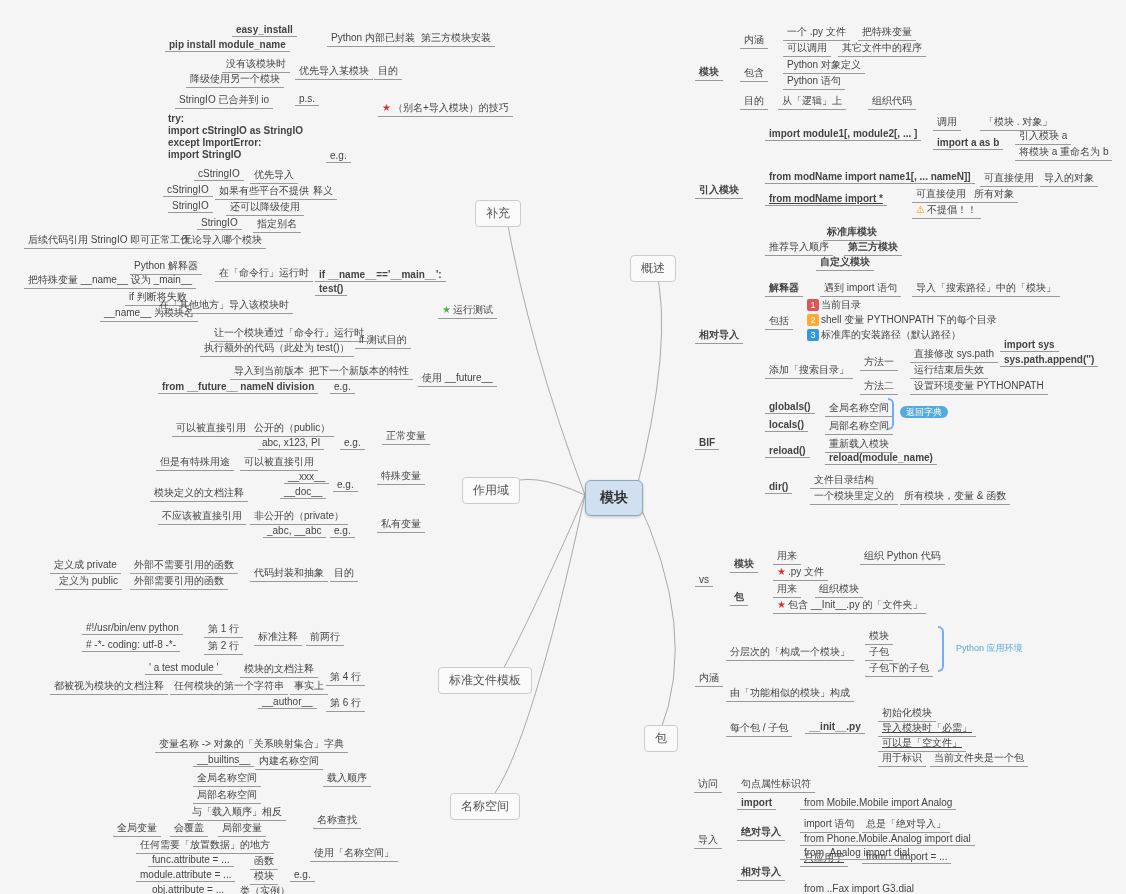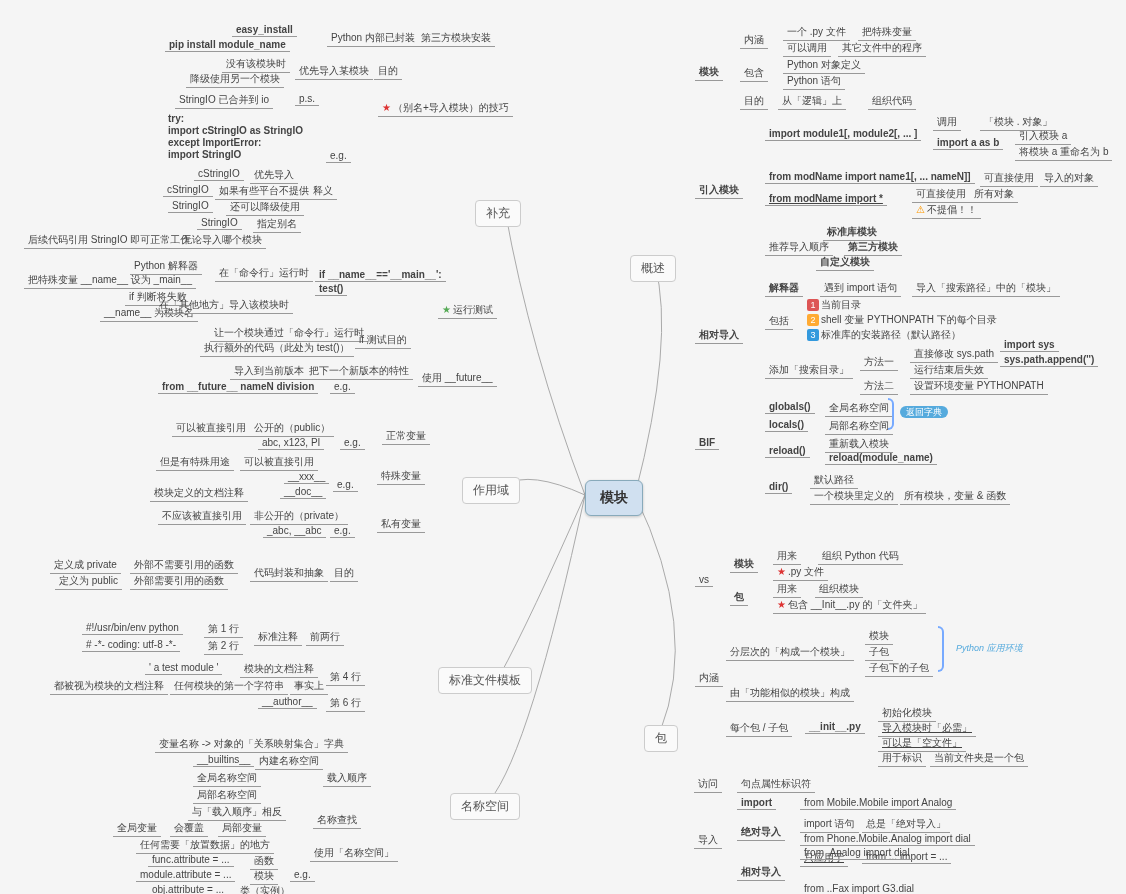--- a/index.html
+++ b/index.html
@@ -10,21 +10,21 @@
 .node.b{font-weight:bold}
 .node.u{text-decoration:underline}
 .box{border-bottom:1px solid #999;padding:1px 4px;display:inline-block}
 .star-r::before{content:"★";color:#d33;margin-right:2px}
 .star-g::before{content:"★";color:#5a5;margin-right:2px}
 .n1{background:#d55;color:#fff;display:inline-block;width:12px;height:12px;border-radius:2px;text-align:center;font-size:9px;line-height:12px;margin-right:2px}
 .n2{background:#fa3;color:#fff;display:inline-block;width:12px;height:12px;border-radius:2px;text-align:center;font-size:9px;line-height:12px;margin-right:2px}
 .n3{background:#39d;color:#fff;display:inline-block;width:12px;height:12px;border-radius:2px;text-align:center;font-size:9px;line-height:12px;margin-right:2px}
 .warn::before{content:"⚠";color:#f90;margin-right:2px}
 .tag{background:#5ad;color:#fff;padding:1px 6px;border-radius:8px;font-size:9px}
-.tag.p{background:transparent;color:#5ad;font-style:italic}
+.tag.p{background:transparent;color:#5ad;}
 svg{position:absolute;top:0;left:0;pointer-events:none}
 .brace{position:absolute;border-right:2px solid #7af;border-top:2px solid #7af;border-bottom:2px solid #7af;border-radius:0 8px 8px 0;width:6px}
 </style>
 </head>
 <body>
 
 <svg width="1126" height="894">
 <g stroke="#aaa" fill="none" stroke-width="1">
 <path d="M585 495 Q530 350 505 210"></path>
 <path d="M585 495 Q530 470 505 485"></path>
@@ -209,27 +209,27 @@
 <div class="node box" style="left:825px;top:400px">全局名称空间</div>
 <div class="node b box" style="left:765px;top:418px">locals()</div>
 <div class="node box" style="left:825px;top:418px">局部名称空间</div>
 <div class="brace" style="left:888px;top:398px;height:32px"></div>
 <div class="node" style="left:900px;top:406px"><span class="tag">返回字典</span></div>
 <div class="node b box" style="left:695px;top:436px">BIF</div>
 <div class="node b box" style="left:765px;top:444px">reload()</div>
 <div class="node box" style="left:825px;top:436px">重新载入模块</div>
 <div class="node b box" style="left:825px;top:451px">reload(module_name)</div>
 <div class="node b box" style="left:765px;top:480px">dir()</div>
-<div class="node box" style="left:810px;top:472px">默认路径</div>
+<div class="node box" style="left:810px;top:472px">文件目录结构</div>
 <div class="node box" style="left:810px;top:488px">一个模块里定义的</div>
 <div class="node box" style="left:900px;top:488px">所有模块，变量 &amp; 函数</div>
 
 <div class="node b box" style="left:730px;top:556px">模块</div>
 <div class="node box" style="left:773px;top:548px">用来</div>
-<div class="node box" style="left:818px;top:548px">组织 Python 代码</div>
+<div class="node box" style="left:860px;top:548px">组织 Python 代码</div>
 <div class="node box star-r" style="left:773px;top:564px">.py 文件</div>
 <div class="node box" style="left:695px;top:573px">vs</div>
 <div class="node b box" style="left:730px;top:589px">包</div>
 <div class="node box" style="left:773px;top:581px">用来</div>
 <div class="node box" style="left:815px;top:581px">组织模块</div>
 <div class="node box star-r" style="left:773px;top:597px">包含 __Init__.py 的「文件夹」</div>
 
 <div class="node box" style="left:726px;top:644px">分层次的「构成一个模块」</div>
 <div class="node box" style="left:865px;top:628px">模块</div>
 <div class="node box" style="left:865px;top:644px">子包</div>

